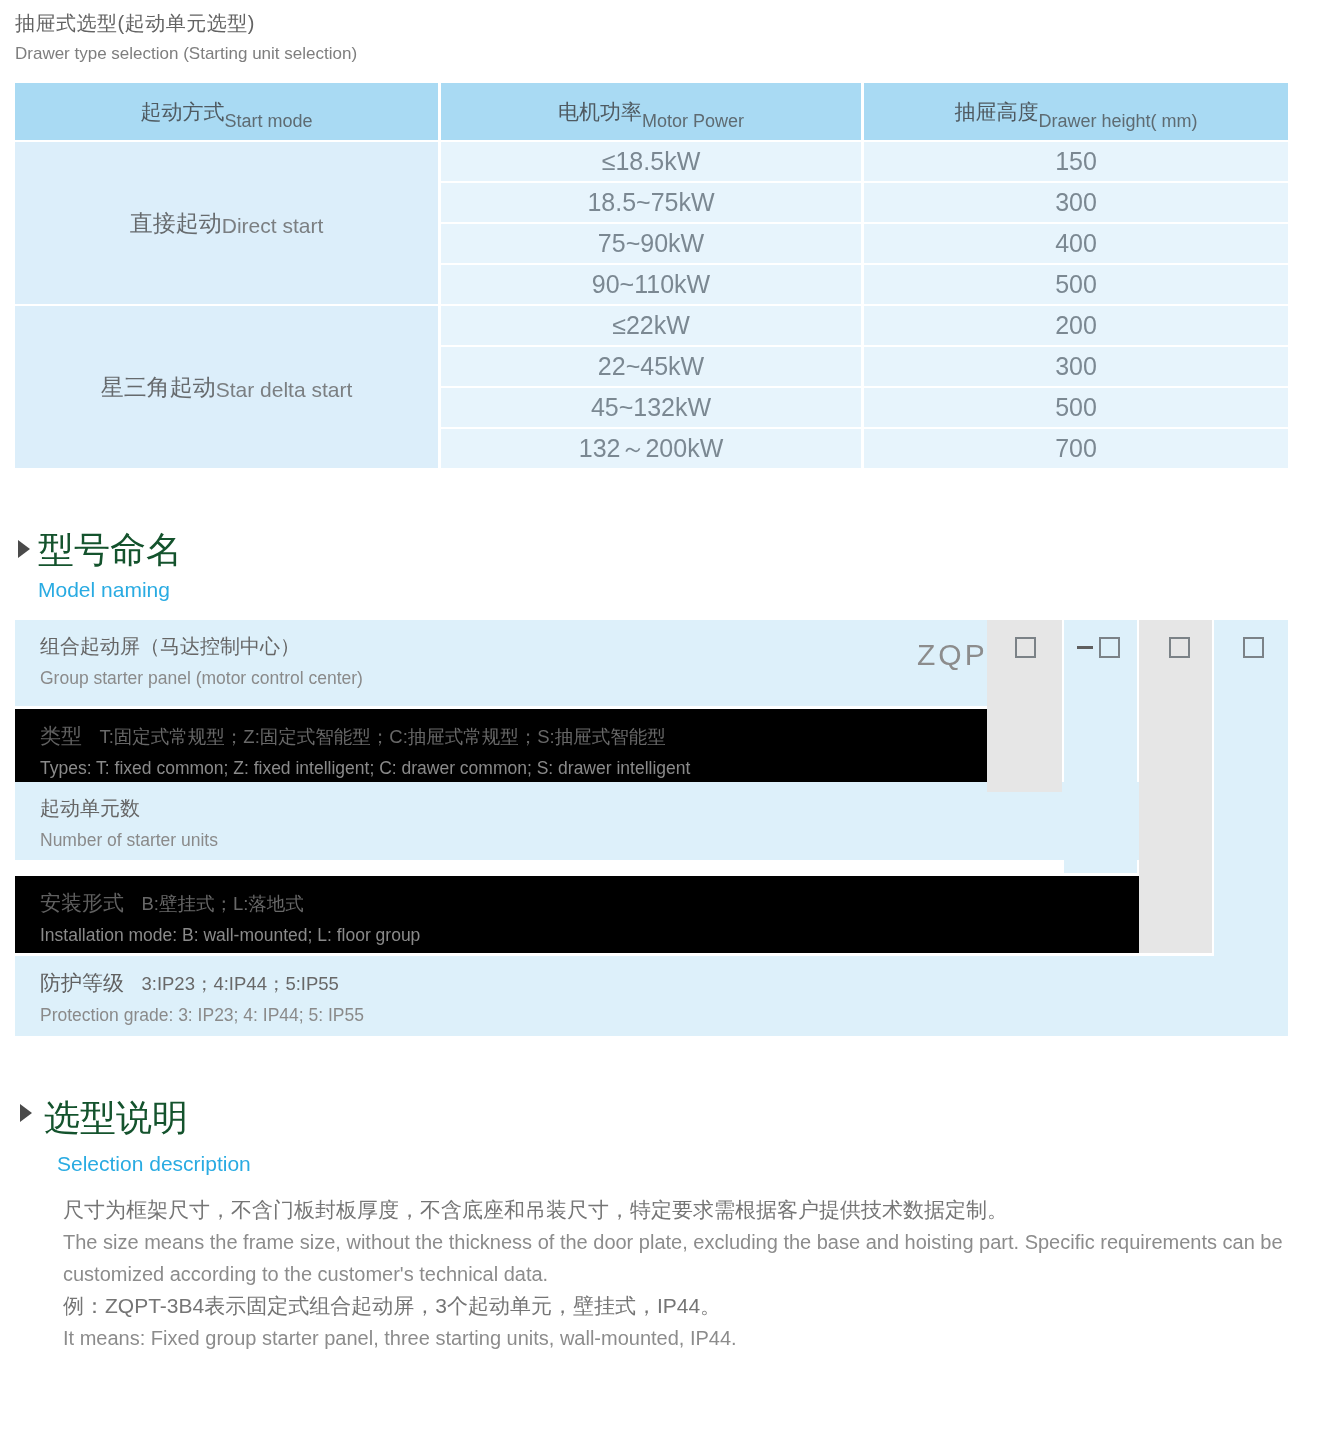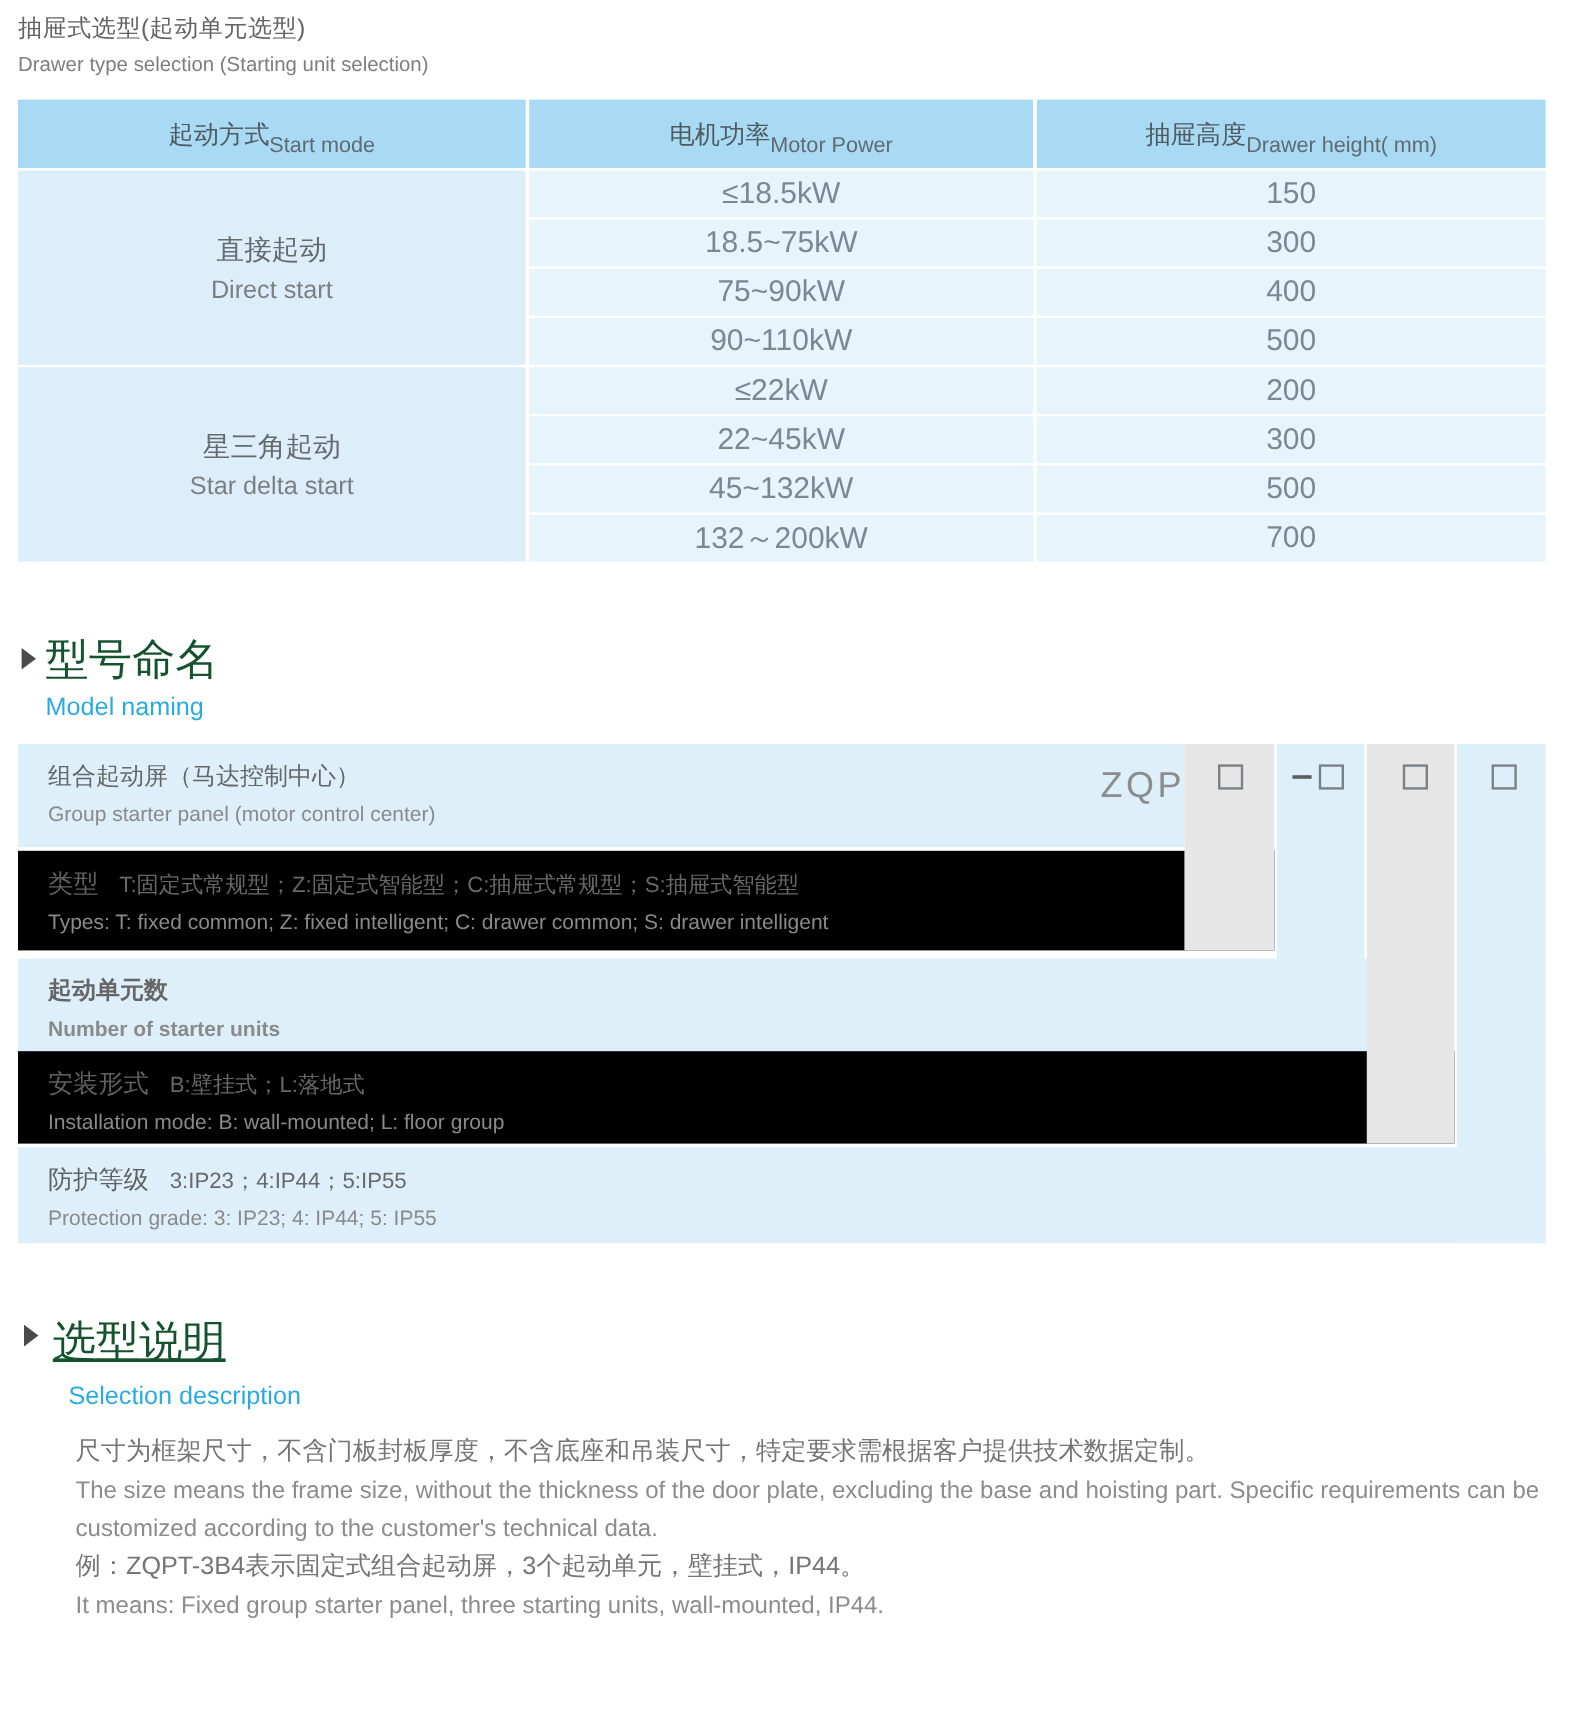--- a/index.html
+++ b/index.html
@@ -23,21 +23,21 @@
     grid-template-rows:57px repeat(8,39px);
     gap:2px 3px;
   }
   .th {
     background:#a9daf3; display:flex; 
     justify-content:center; align-items:center;
   }
   .th-zh { font-size:21px; color:#4f5a61; }
   .th-en { font-size:18px; color:#5e6b72; margin-top:19px; }
   .mode-cell {
-    background:#dceefa; display:flex; flex-direction:column;
+    background:#dceefa; display:flex; 
     justify-content:center; align-items:center;
   }
   .mode-zh { font-size:23px; color:#666a6d; }
   .mode-en { font-size:21px; color:#7b7f82; margin-top:6px; }
   .val-cell {
     background:#e7f4fc; display:flex; align-items:center; justify-content:center;
     font-size:25px; color:#7b8892;
   }
   .mode-1 { grid-column:1; grid-row:2 / span 4; }
   .mode-2 { grid-column:1; grid-row:6 / span 4; }
@@ -47,31 +47,31 @@
     position:absolute; width:0; height:0;
     border-top:9px solid transparent; border-bottom:9px solid transparent;
     border-left:12px solid #4a4a4a;
   }
   .sec-zh { position:absolute; font-size:36px; color:#14532d; }
   .sec-en { position:absolute; font-size:21px; color:#29abe2; }
   .arrow-1 { left:18px; top:540px; }
   .zh-1 { left:38px; top:526px; }
   .en-1 { left:38px; top:578px; }
   .arrow-2 { left:20px; top:1104px; }
-  .zh-2 { left:44px; top:1094px;text-decoration:underline; }
+  .zh-2 { left:44px; top:1094px; }
   .en-2 { left:57px; top:1152px; }
 
   
   .ladder { position:absolute; left:15px; top:620px; width:1275px; height:416px; }
   .band { position:absolute; left:0; padding:13px 0 0 25px; }
   .band.blue { background:#ddf0fa; }
   .band.gray { background:#000000; }
   .band-1 { top:0;     height:86px; width:972px;  }
   .band-2 { top:89px;  height:83px; width:1047px; }
-  .band-3 { top:179px; height:78px; width:1178px;font-weight:bold; }
+  .band-3 { top:162px; height:78px; width:1178px; }
   .band-4 { top:256px; height:77px; width:1197px; }
   .band-5 { top:336px; height:80px; width:1273px; }
   .bd-zh { font-size:20px; color:#666666; }
   .bd-label { font-size:21px; color:#606060; }
   .bd-detail { font-size:18.5px; color:#686868; margin-left:13px; }
   .bd-en { font-size:17.5px; color:#8a8a8a; margin-top:8px; }
   .strip { position:absolute; top:0; }
   .strip.blue { background:#ddf0fa; }
   .strip.gray { background:#e6e6e6; }
   .strip-1 { left:972px;  width:75px; height:172px; }

